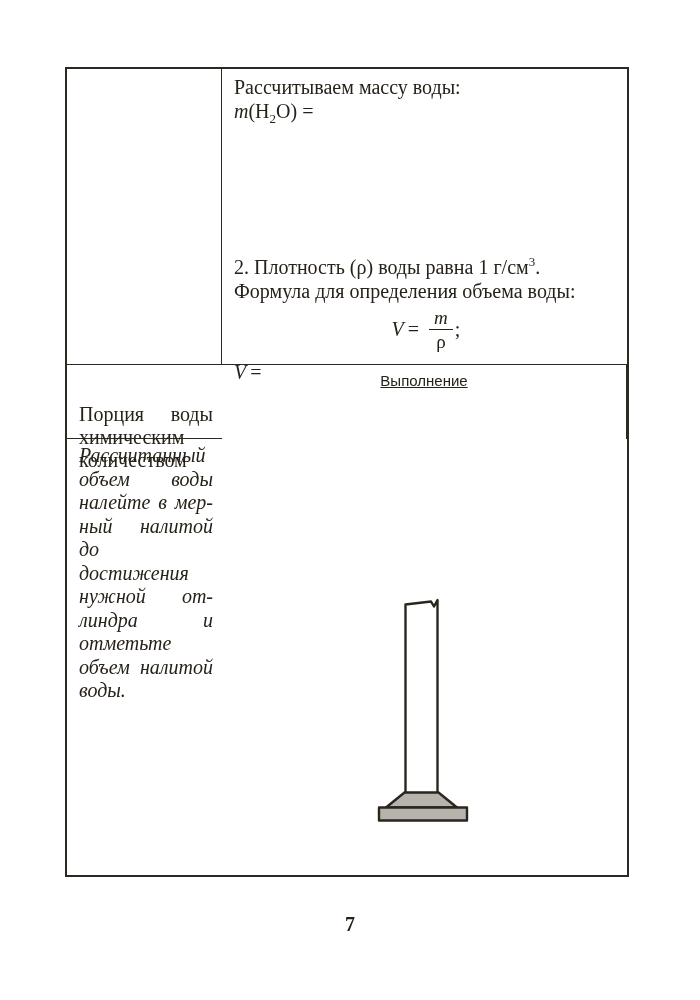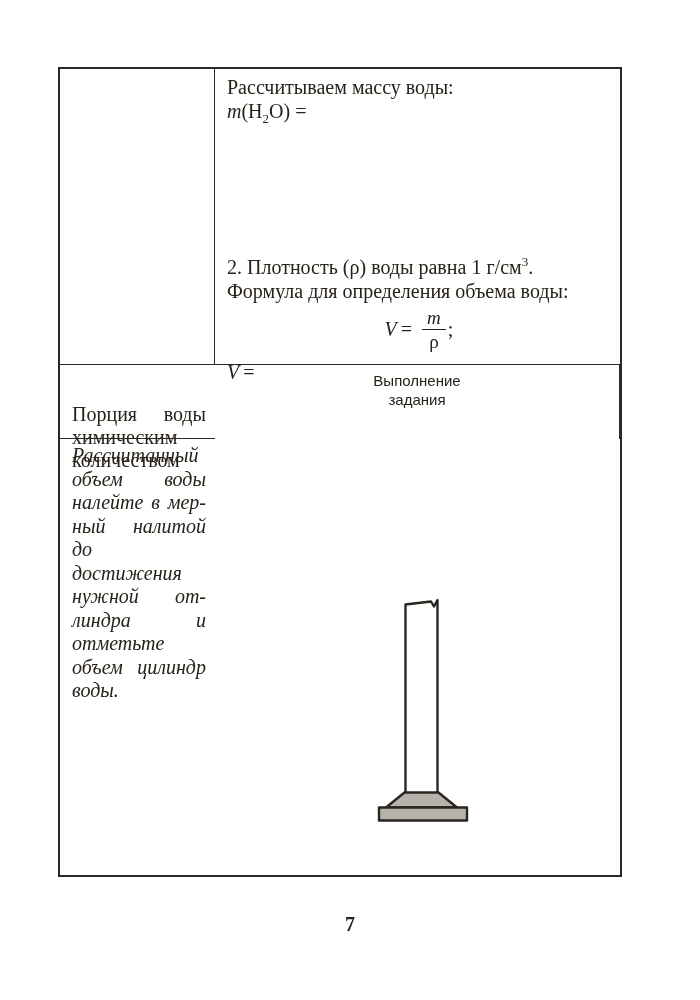--- a/index.html
+++ b/index.html
@@ -1,21 +1,21 @@
 <!DOCTYPE html>
 <html><head>
 <meta charset="utf-8">
 <style>
   html,body { margin:0; padding:0; background:#ffffff; }
   .page {
     position:relative; width:700px; height:1000px; background:#ffffff;
     font-family:"Liberation Serif", serif; color:#272219; overflow:hidden;
   }
   .worksheet-table {
-    position:absolute; left:58px; top:67px; width:564px; height:810px;
+    position:absolute; left:65px; top:67px; width:564px; height:810px;
     box-sizing:border-box; border:2px solid #2e2822;
     display:grid; grid-template-columns:155px 1fr; grid-template-rows:296px 74px 1fr;
   }
   .cell { box-sizing:border-box; }
   .label-cell {
     border-right:1.5px solid #2e2822; text-align:center;
     font-family:"Liberation Sans", sans-serif; font-size:15px; line-height:19px;
   }
   .row-border { border-bottom:1.5px solid #2e2822; }
   .content-cell { font-size:20px; line-height:24px; padding:0 9px 0 12px; }
@@ -31,21 +31,21 @@
   .volume-expr { margin-top:8px; }
   .ital { font-style:italic; }
   .eq-sp { padding:0 4px; }
   sub.small, sup.small { font-size:13px; }
 
   
   .conclusion-cell { display:flex; flex-direction:column; justify-content:space-between; padding:6px 9px 10px 12px; font-size:20px; }
   .just-line { text-align:justify; text-align-last:justify;margin-top:32px; }
 
   
-  .task-label { padding-top:6px; }
+  .task-label { padding-top:6px;text-decoration:underline; }
   .task-cell { padding-top:5px; font-size:20px; line-height:23.5px; }
   .task-line { text-align:justify; text-align-last:justify;font-style:italic; }
   .task-line.last { text-align-last:left; }
 
   .cylinder-wrap { position:absolute; left:377px; top:596px; width:92px; height:228px; }
 
   .page-number {
     position:absolute; left:0; top:913px; width:100%; text-align:center;
     font-size:20px; font-weight:bold;
   }
@@ -74,26 +74,25 @@
       </div>
       <div class="volume-expr"><span class="ital">V</span><span class="eq-sp">=</span></div>
     </div>
 
     <div class="cell conclusion-cell row-border">
       <div class="just-line">Порция воды химическим количеством</div>
     </div>
 
     <div class="cell label-cell task-label">
       <div>Выполнение</div>
-      <div>задания</div>
     </div>
     <div class="cell content-cell task-cell">
       <div class="task-line">Рассчитанный объем воды налейте в мер-</div>
       <div class="task-line">ный налитой до достижения нужной от-</div>
-      <div class="task-line last">линдра и отметьте объем цилиндр воды.</div>
+      <div class="task-line last">линдра и отметьте объем налитой воды.</div>
     </div>
   </div>
 
   <div class="cylinder-wrap">
     <svg width="92" height="228" viewBox="0 0 92 228">
       <path d="M28.5,196.5 L28.5,8.5 L54,5.5 L57,10.5 L60.5,4 L60.5,196.5" stroke-width="2.4" stroke-linejoin="round" fill="#ffffff" stroke="#2b251f"></path>
       <polygon points="27.5,196.5 61.5,196.5 80,211.5 9,211.5" stroke-width="2.4" stroke-linejoin="round" fill="#b5b3ac" stroke="#2b251f"></polygon>
       <rect x="2" y="211.5" width="88" height="13" stroke-width="2.4" stroke-linejoin="round" fill="#b5b3ac" stroke="#2b251f"></rect>
     </svg>
   </div>

